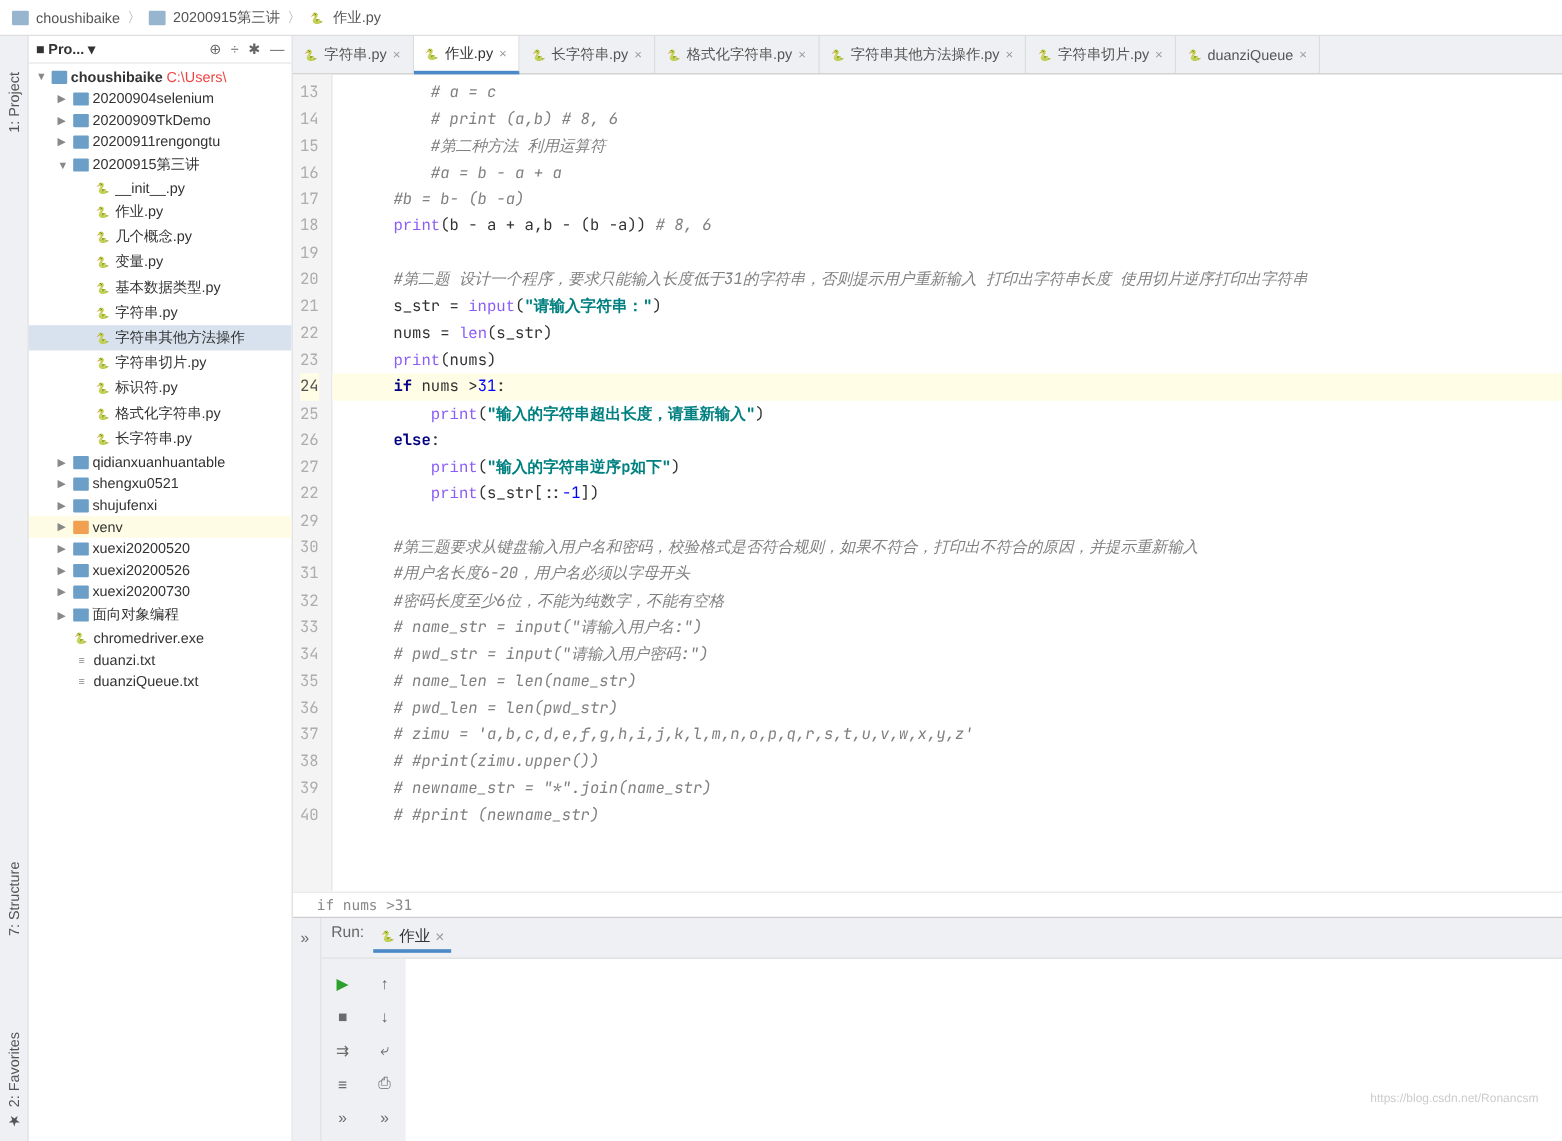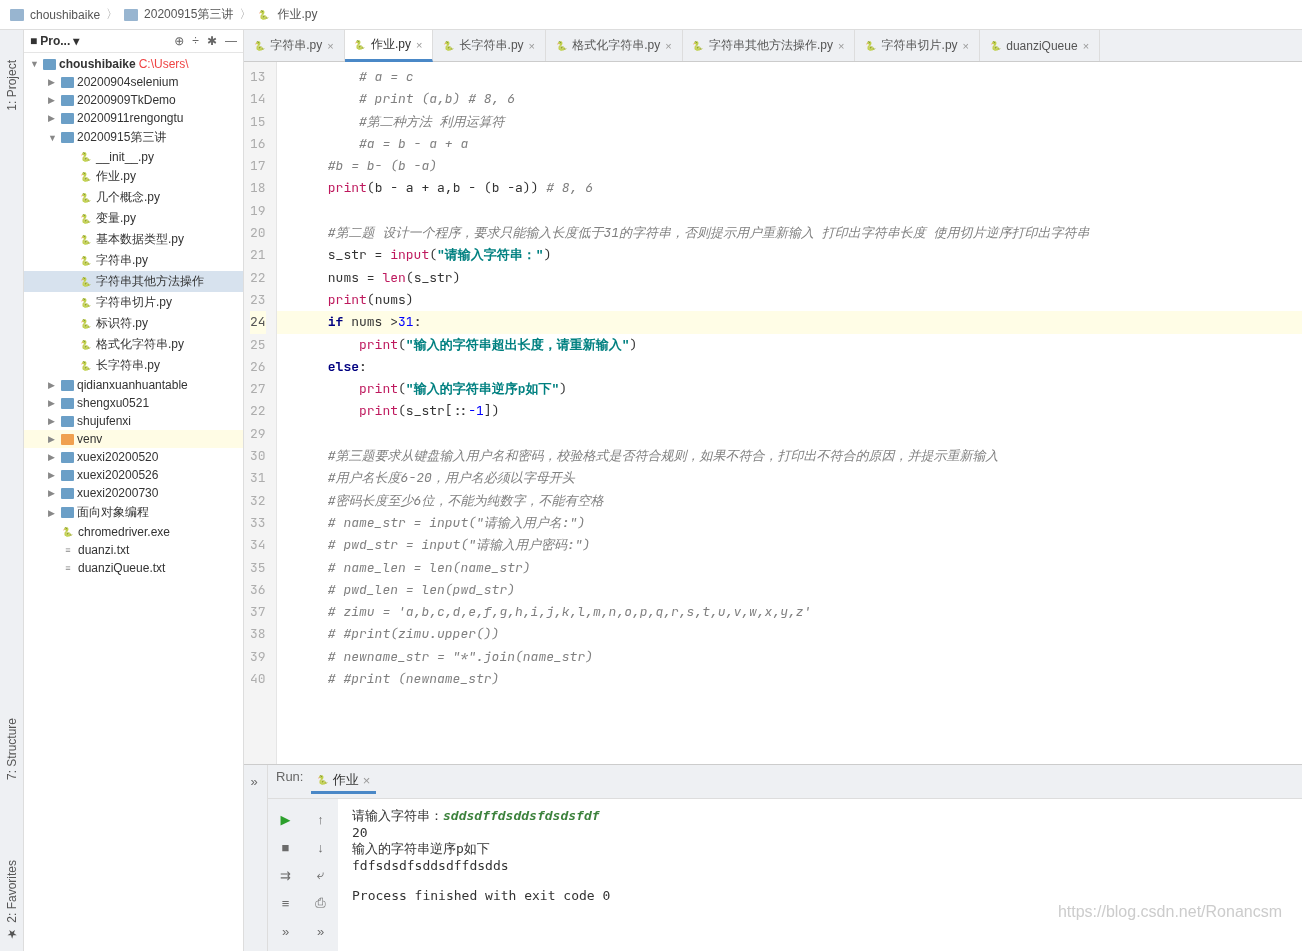--- a/index.html
+++ b/index.html
@@ -46,37 +46,37 @@
 
 .editor-body { flex: 1; display: flex; min-height: 0; font-family: "Consolas", "JetBrains Mono", monospace; font-size: 13px; overflow-y: auto; justify-content: space-between; }
 .gutter { background: #f4f4f4; color: #adadad; text-align: right; padding: 4px 10px 4px 6px; user-select: none; border-right: 1px solid #e5e5e5; }
 .gutter .ln { height: 22.3px; line-height: 22.3px; }
 .gutter .ln.cur { color: #555; background: #fffde6; }
 .code { flex: 1; padding: 4px 0 4px 20px; white-space: pre; line-height: 22.3px; position: relative; }
 .code .line { height: 22.3px; }
 .code .line.cur { background: #fffde6; margin-left: -20px; padding-left: 20px; }
 .cm { color: #808080; font-style: italic; }
 .kw { color: #000080; font-weight: bold; }
-.fn { color: #be185d; }
+.fn { color: #8b5cf6; font-family: Liberation Mono, monospace; }
 .str { color: #008080; font-weight: bold; }
 .num { color: #0000ff; }
 .crumb-line { border-top: 1px solid #e5e5e5; padding: 3px 20px; font-family: Consolas, monospace; color: #888; font-size: 12px; }
 
 
 .run-panel { border-top: 1px solid #ccc; background: #fff; display: flex; font-size: 13px; }
 .run-controls { width: 70px; background: #eef0f3; display: flex; flex-direction: column; padding: 6px 0; }
 .rc-row { display: flex; justify-content: space-around; padding: 4px 0; }
 .rc-btn { width: 20px; height: 20px; display: flex; align-items: center; justify-content: center; cursor: pointer; color: #6b6b6b; }
 .play { color: #2ca02c; }
 .run-tabbar { display: flex; gap: 8px; padding: 4px 8px; border-bottom: 1px solid #ddd; background: #eef0f3; }
 .run-tabbar .rlabel { color: #666; }
 .run-tab { display: flex; align-items: center; gap: 4px; padding: 2px 6px; border-bottom: 3px solid #4a88c7; }
 .run-output { font-family: Consolas, monospace; padding: 8px 14px; white-space: pre; color: #333; }
 .ro-green { color: #3c823c; font-style: italic; font-weight: 600; }
-.watermark { position: absolute; right: 20px; bottom: 30px; color: #ccc; font-size: 16px; }
+.watermark { position: absolute; right: 20px; bottom: 30px; color: #ccc; font-size: 10px; }
 </style>
 </head>
 <body>
 
 <div class="container">
 
   <div class="breadcrumb">
     <span class="folder-ic"></span>
     <span>choushibaike</span>
     <span class="sep">〉</span>
@@ -314,20 +314,21 @@
             <div class="ln">34</div>
             <div class="ln">35</div>
             <div class="ln">36</div>
             <div class="ln">37</div>
             <div class="ln">38</div>
             <div class="ln">39</div>
             <div class="ln">40</div>
           </div>
         <div class="code" id="code"><div class="line">        <span class="cm"># a = c</span></div><div class="line">        <span class="cm"># print (a,b) # 8, 6</span></div><div class="line">        <span class="cm">#第二种方法 利用运算符</span></div><div class="line">        <span class="cm">#a = b - a + a</span></div><div class="line">    <span class="cm">#b = b- (b -a)</span></div><div class="line">    <span class="fn">print</span>(b - a + a,b - (b -a)) <span class="cm"># 8, 6</span></div><div class="line">    </div><div class="line">    <span class="cm">#第二题 设计一个程序，要求只能输入长度低于31的字符串，否则提示用户重新输入 打印出字符串长度 使用切片逆序打印出字符串</span></div><div class="line">    s_str = <span class="fn">input</span>(<span class="str">"请输入字符串："</span>)</div><div class="line">    nums = <span class="fn">len</span>(s_str)</div><div class="line">    <span class="fn">print</span>(nums)</div><div class="line cur">    <span class="kw">if</span> nums &gt;<span class="num">31</span>:</div><div class="line">        <span class="fn">print</span>(<span class="str">"输入的字符串超出长度，请重新输入"</span>)</div><div class="line">    <span class="kw">else</span>:</div><div class="line">        <span class="fn">print</span>(<span class="str">"输入的字符串逆序p如下"</span>)</div><div class="line">        <span class="fn">print</span>(s_str[::<span class="num">-1</span>])</div><div class="line">    </div><div class="line">    <span class="cm">#第三题要求从键盘输入用户名和密码，校验格式是否符合规则，如果不符合，打印出不符合的原因，并提示重新输入</span></div><div class="line">    <span class="cm">#用户名长度6-20，用户名必须以字母开头</span></div><div class="line">    <span class="cm">#密码长度至少6位，不能为纯数字，不能有空格</span></div><div class="line">    <span class="cm"># name_str = input("请输入用户名:")</span></div><div class="line">    <span class="cm"># pwd_str = input("请输入用户密码:")</span></div><div class="line">    <span class="cm"># name_len = len(name_str)</span></div><div class="line">    <span class="cm"># pwd_len = len(pwd_str)</span></div><div class="line">    <span class="cm"># zimu = 'a,b,c,d,e,f,g,h,i,j,k,l,m,n,o,p,q,r,s,t,u,v,w,x,y,z'</span></div><div class="line">    <span class="cm"># #print(zimu.upper())</span></div><div class="line">    <span class="cm"># newname_str = "*".join(name_str)</span></div><div class="line">    <span class="cm"># #print (newname_str)</span></div></div>
       </div>
+      <div class="crumb-line">if nums &gt;31</div>
 
       <div class="run-panel">
         <div class="run-controls" style="width:24px; border-right:1px solid #ddd; justify-content:flex-start; gap:6px;">
            <div class="rc-btn">»</div>
         </div>
         <div style="flex:1; display:flex; flex-direction:column;">
           <div class="run-tabbar">
             <span class="rlabel">Run:</span>
             <span class="run-tab">
               <span style="color:#3776ab;font-size:9px;font-weight:bold">🐍</span>
@@ -351,25 +352,19 @@
                 </div>
               <div class="rc-row">
                   <span class="rc-btn">≡</span>
                   <span class="rc-btn">⎙</span>
                 </div>
               <div class="rc-row">
                   <span class="rc-btn">»</span>
                   <span class="rc-btn">»</span>
                 </div>
             </div>
-            <div class="run-output"><span>请输入字符串：</span><span class="ro-green">sddsdffdsddsfdsdsfdf</span>
-<span>20</span>
-<span>输入的字符串逆序p如下</span>
-<span>fdfsdsdfsddsdffdsdds</span>
-
-<span>Process finished with exit code 0</span></div>
           </div>
         </div>
       </div>
     </div>
   </div>
   <div class="watermark">https://blog.csdn.net/Ronancsm</div>
 </div>
 
 </body></html>

